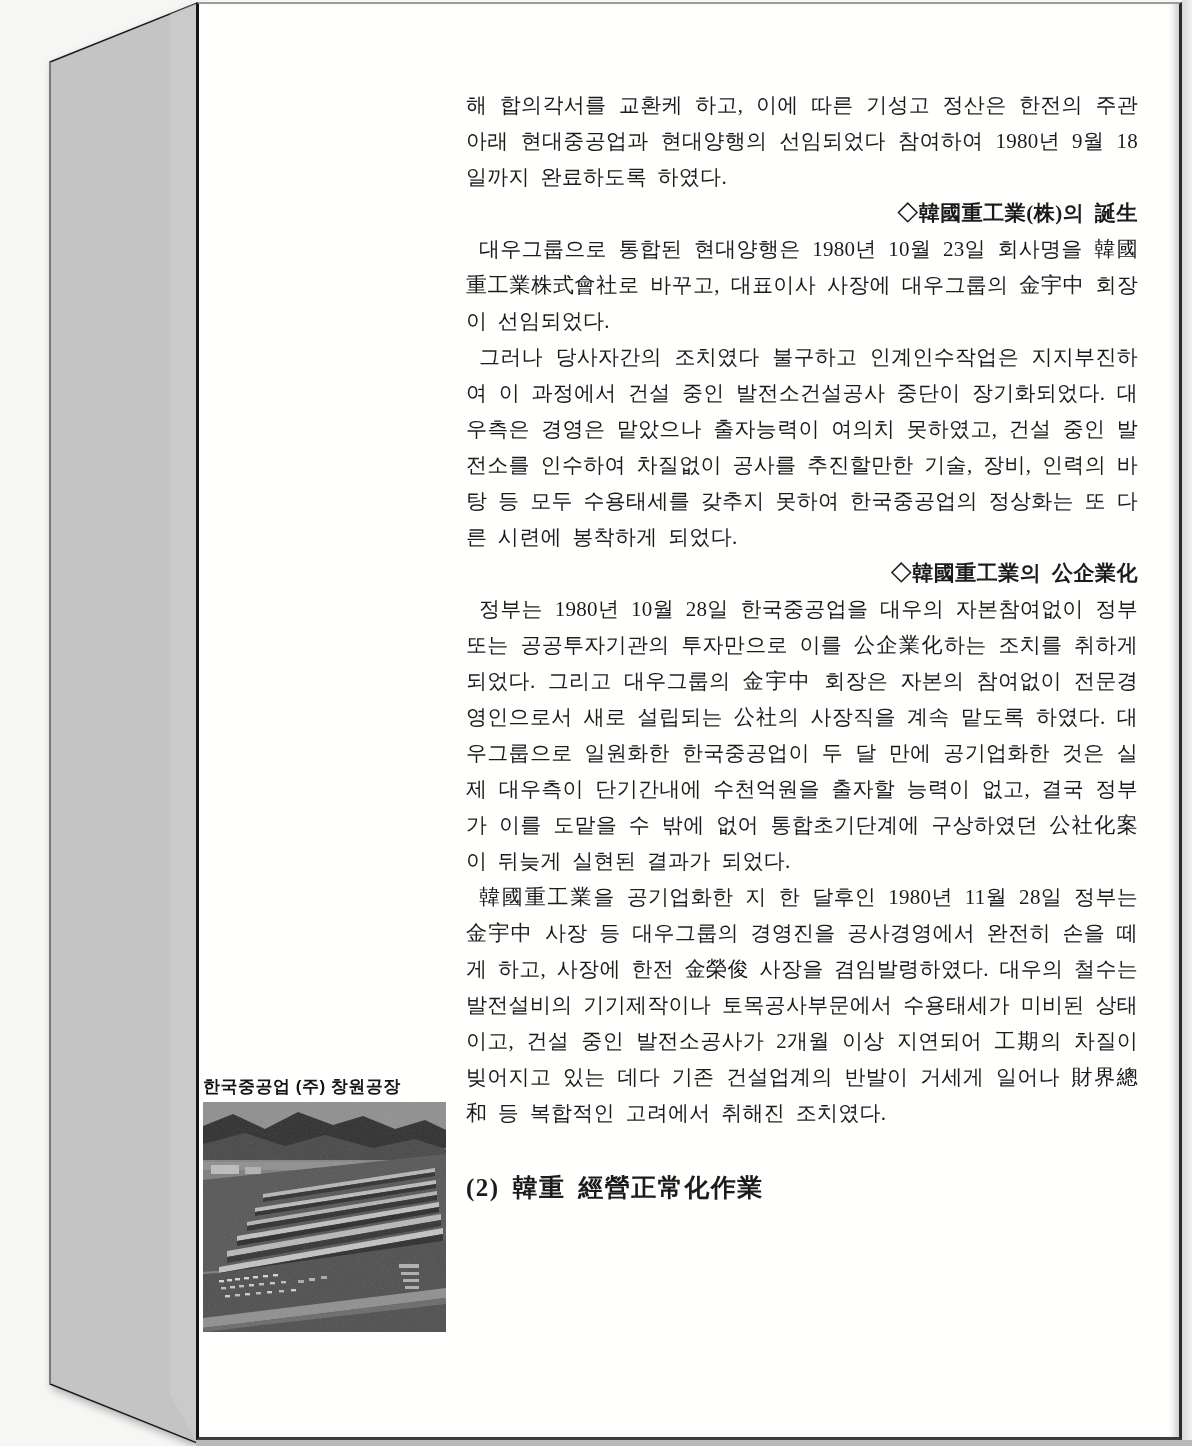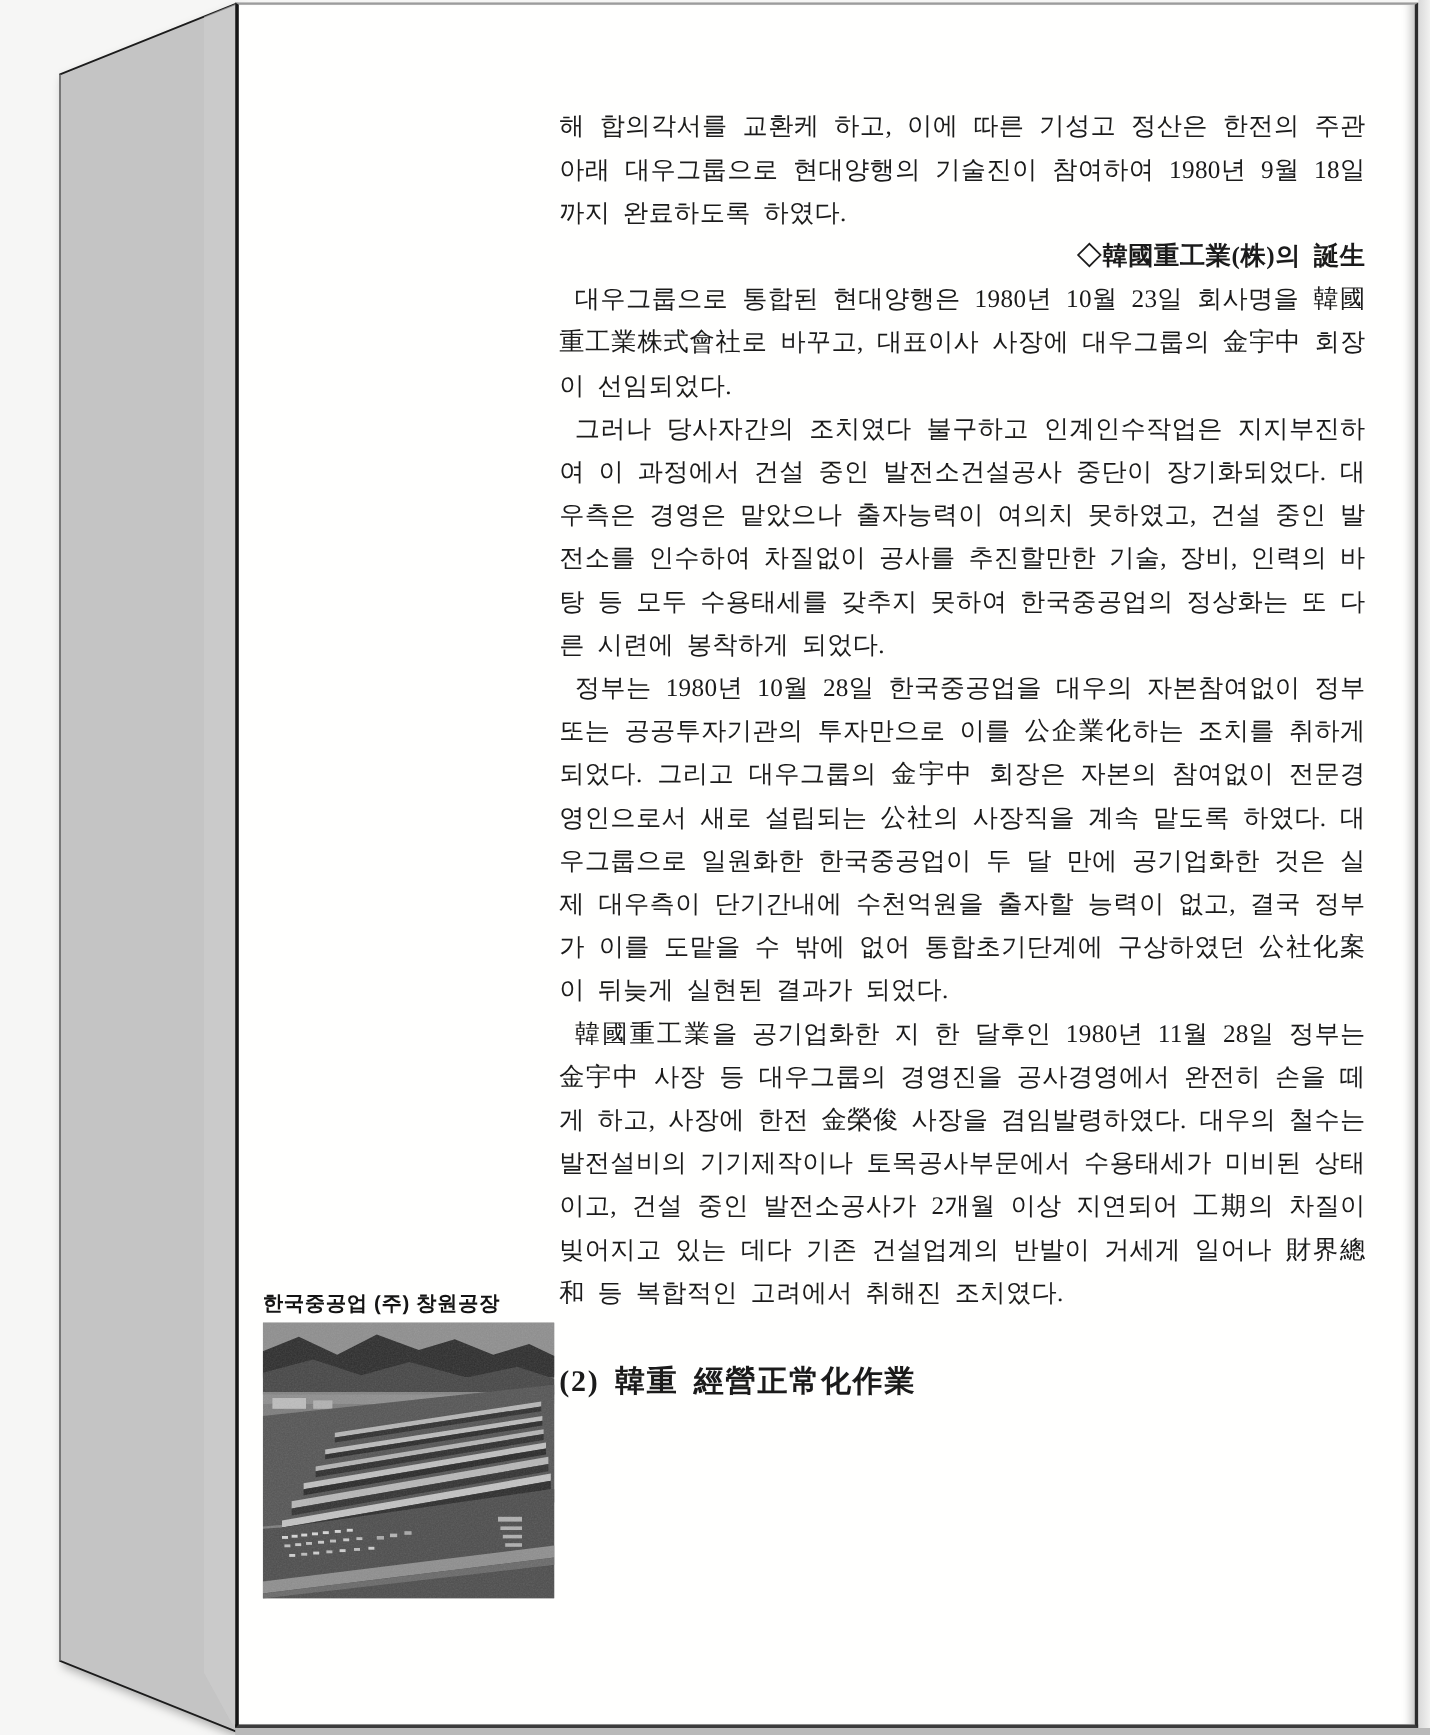--- a/index.html
+++ b/index.html
@@ -52,21 +52,21 @@
     text-align:right;
   }
   .section-title{
     margin:40px 0 0 0;
     font-size:25px;line-height:34px;
     font-weight:bold;letter-spacing:1.5px;
     text-align:left;
   }
   
   .photoblock{
-    position:absolute;left:20px;top:1072px;width:243px;
+    position:absolute;left:4px;top:1072px;width:243px;
   }
   .photo-caption{
     font-family:"Liberation Sans", sans-serif;
     font-weight:bold;font-size:17px;line-height:22px;
     color:#141414;letter-spacing:0.5px;
     margin-bottom:4px;white-space:nowrap;
   }
   .photo-frame{
     width:243px;height:230px;display:block;
   }
@@ -78,24 +78,25 @@
 
   <svg class="spine-svg" width="200" height="1446" viewBox="0 0 200 1446">
     <polygon points="50,62 197,3 197,1443 50,1384" fill="#c4c4c4" stroke="#1c1c1c" stroke-width="1.5"></polygon>
     <polygon points="170,14 197,3 197,1443 170,1394" fill="#cfcfcf" opacity="0.55"></polygon>
     <line x1="50" y1="62" x2="50" y2="1384" stroke="#a8a8a8" stroke-width="1"></line>
   </svg>
 
   <div class="page">
 
     <div class="textcol">
-      <p class="para">해 합의각서를 교환케 하고, 이에 따른 기성고 정산은 한전의 주관 아래 대우그룹으로 현대양행의 기술진이 참여하여 1980년 9월 18일까지 완료하도록 하였다.</p>
+      <p class="para">해 합의각서를 교환케 하고, 이에 따른 기성고 정산은 한전의 주관 아래 현대중공업과 현대양행의 선임되었다 참여하여 1980년 9월 18일까지 완료하도록 하였다.</p>
       <p class="dheader">◇韓國重工業(株)의 誕生</p>
       <p class="para indent">대우그룹으로 통합된 현대양행은 1980년 10월 23일 회사명을 韓國重工業株式會社로 바꾸고, 대표이사 사장에 대우그룹의 金宇中 회장이 선임되었다.</p>
       <p class="para indent">그러나 당사자간의 조치였다 불구하고 인계인수작업은 지지부진하여 이 과정에서 건설 중인 발전소건설공사 중단이 장기화되었다. 대우측은 경영은 맡았으나 출자능력이 여의치 못하였고, 건설 중인 발전소를 인수하여 차질없이 공사를 추진할만한 기술, 장비, 인력의 바탕 등 모두 수용태세를 갖추지 못하여 한국중공업의 정상화는 또 다른 시련에 봉착하게 되었다.</p>
+      <p class="dheader">◇韓國重工業의 公企業化</p>
       <p class="para indent">정부는 1980년 10월 28일 한국중공업을 대우의 자본참여없이 정부 또는 공공투자기관의 투자만으로 이를 公企業化하는 조치를 취하게 되었다. 그리고 대우그룹의 金宇中 회장은 자본의 참여없이 전문경영인으로서 새로 설립되는 公社의 사장직을 계속 맡도록 하였다. 대우그룹으로 일원화한 한국중공업이 두 달 만에 공기업화한 것은 실제 대우측이 단기간내에 수천억원을 출자할 능력이 없고, 결국 정부가 이를 도맡을 수 밖에 없어 통합초기단계에 구상하였던 公社化案이 뒤늦게 실현된 결과가 되었다.</p>
       <p class="para indent">韓國重工業을 공기업화한 지 한 달후인 1980년 11월 28일 정부는 金宇中 사장 등 대우그룹의 경영진을 공사경영에서 완전히 손을 떼게 하고, 사장에 한전 金榮俊 사장을 겸임발령하였다. 대우의 철수는 발전설비의 기기제작이나 토목공사부문에서 수용태세가 미비된 상태이고, 건설 중인 발전소공사가 2개월 이상 지연되어 工期의 차질이 빚어지고 있는 데다 기존 건설업계의 반발이 거세게 일어나 財界總和 등 복합적인 고려에서 취해진 조치였다.</p>
       <h2 class="section-title">(2) 韓重 經營正常化作業</h2>
 
     </div>
 
     <div class="photoblock">
       <div class="photo-caption">한국중공업 (주) 창원공장</div>
       <svg class="photo-frame" viewBox="0 0 243 230" preserveAspectRatio="none">
         <defs>

